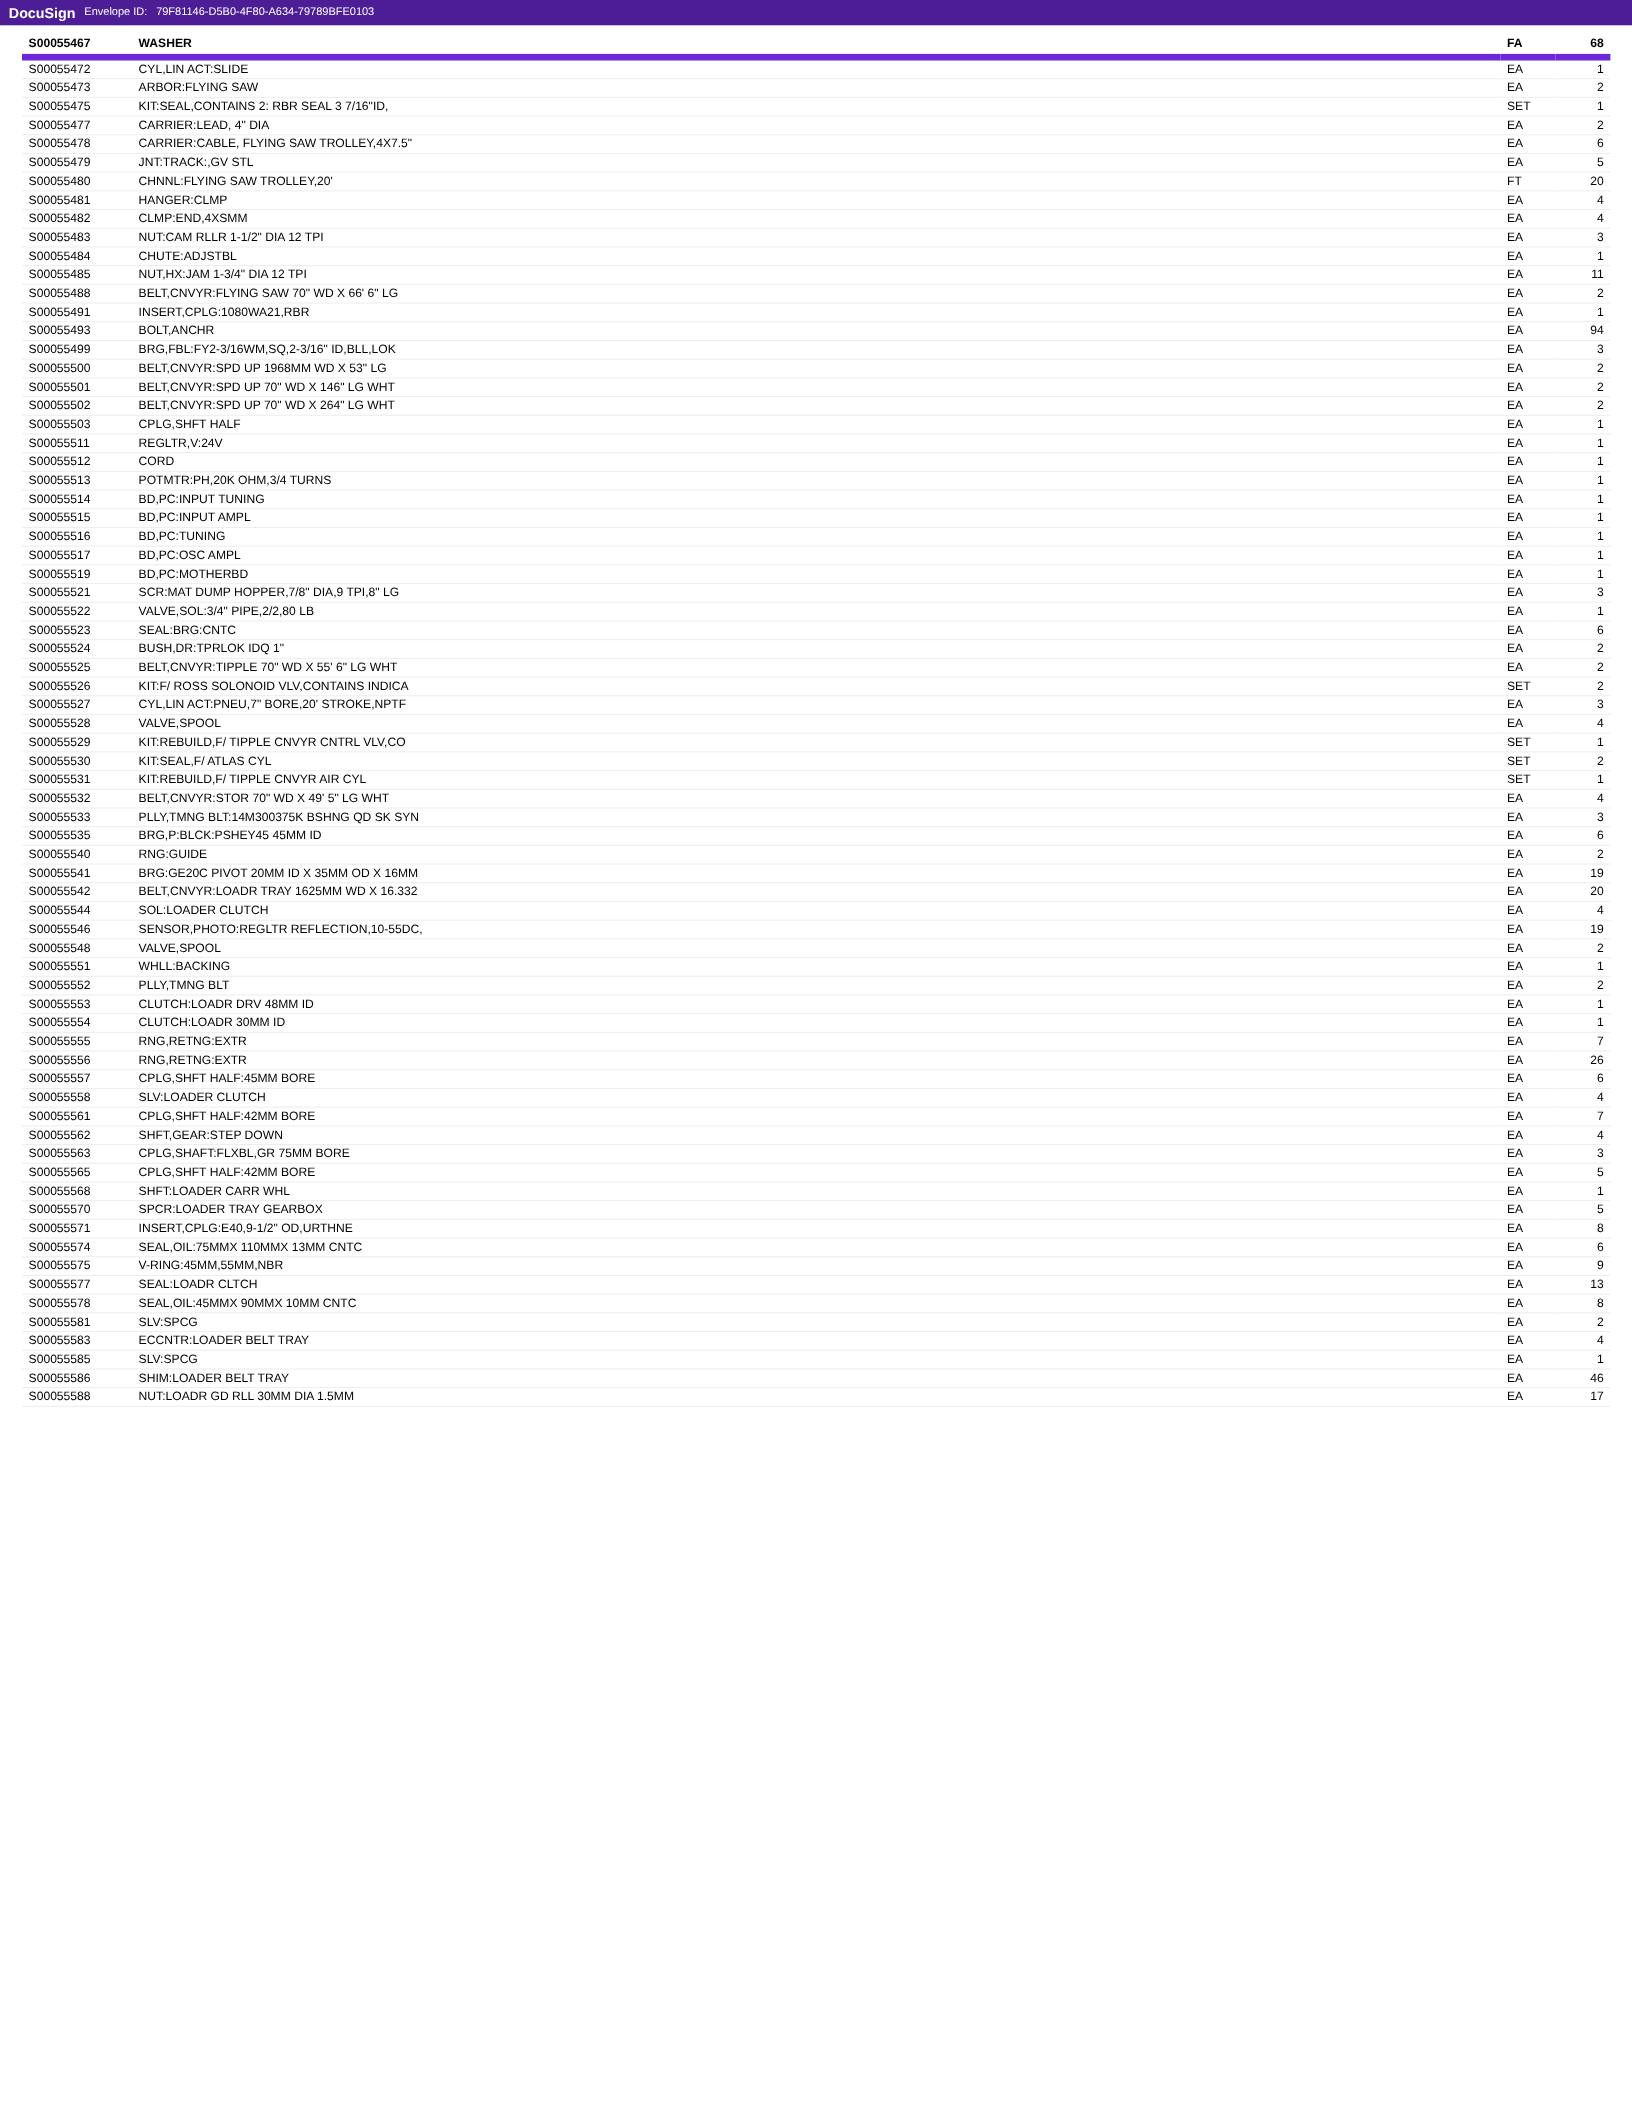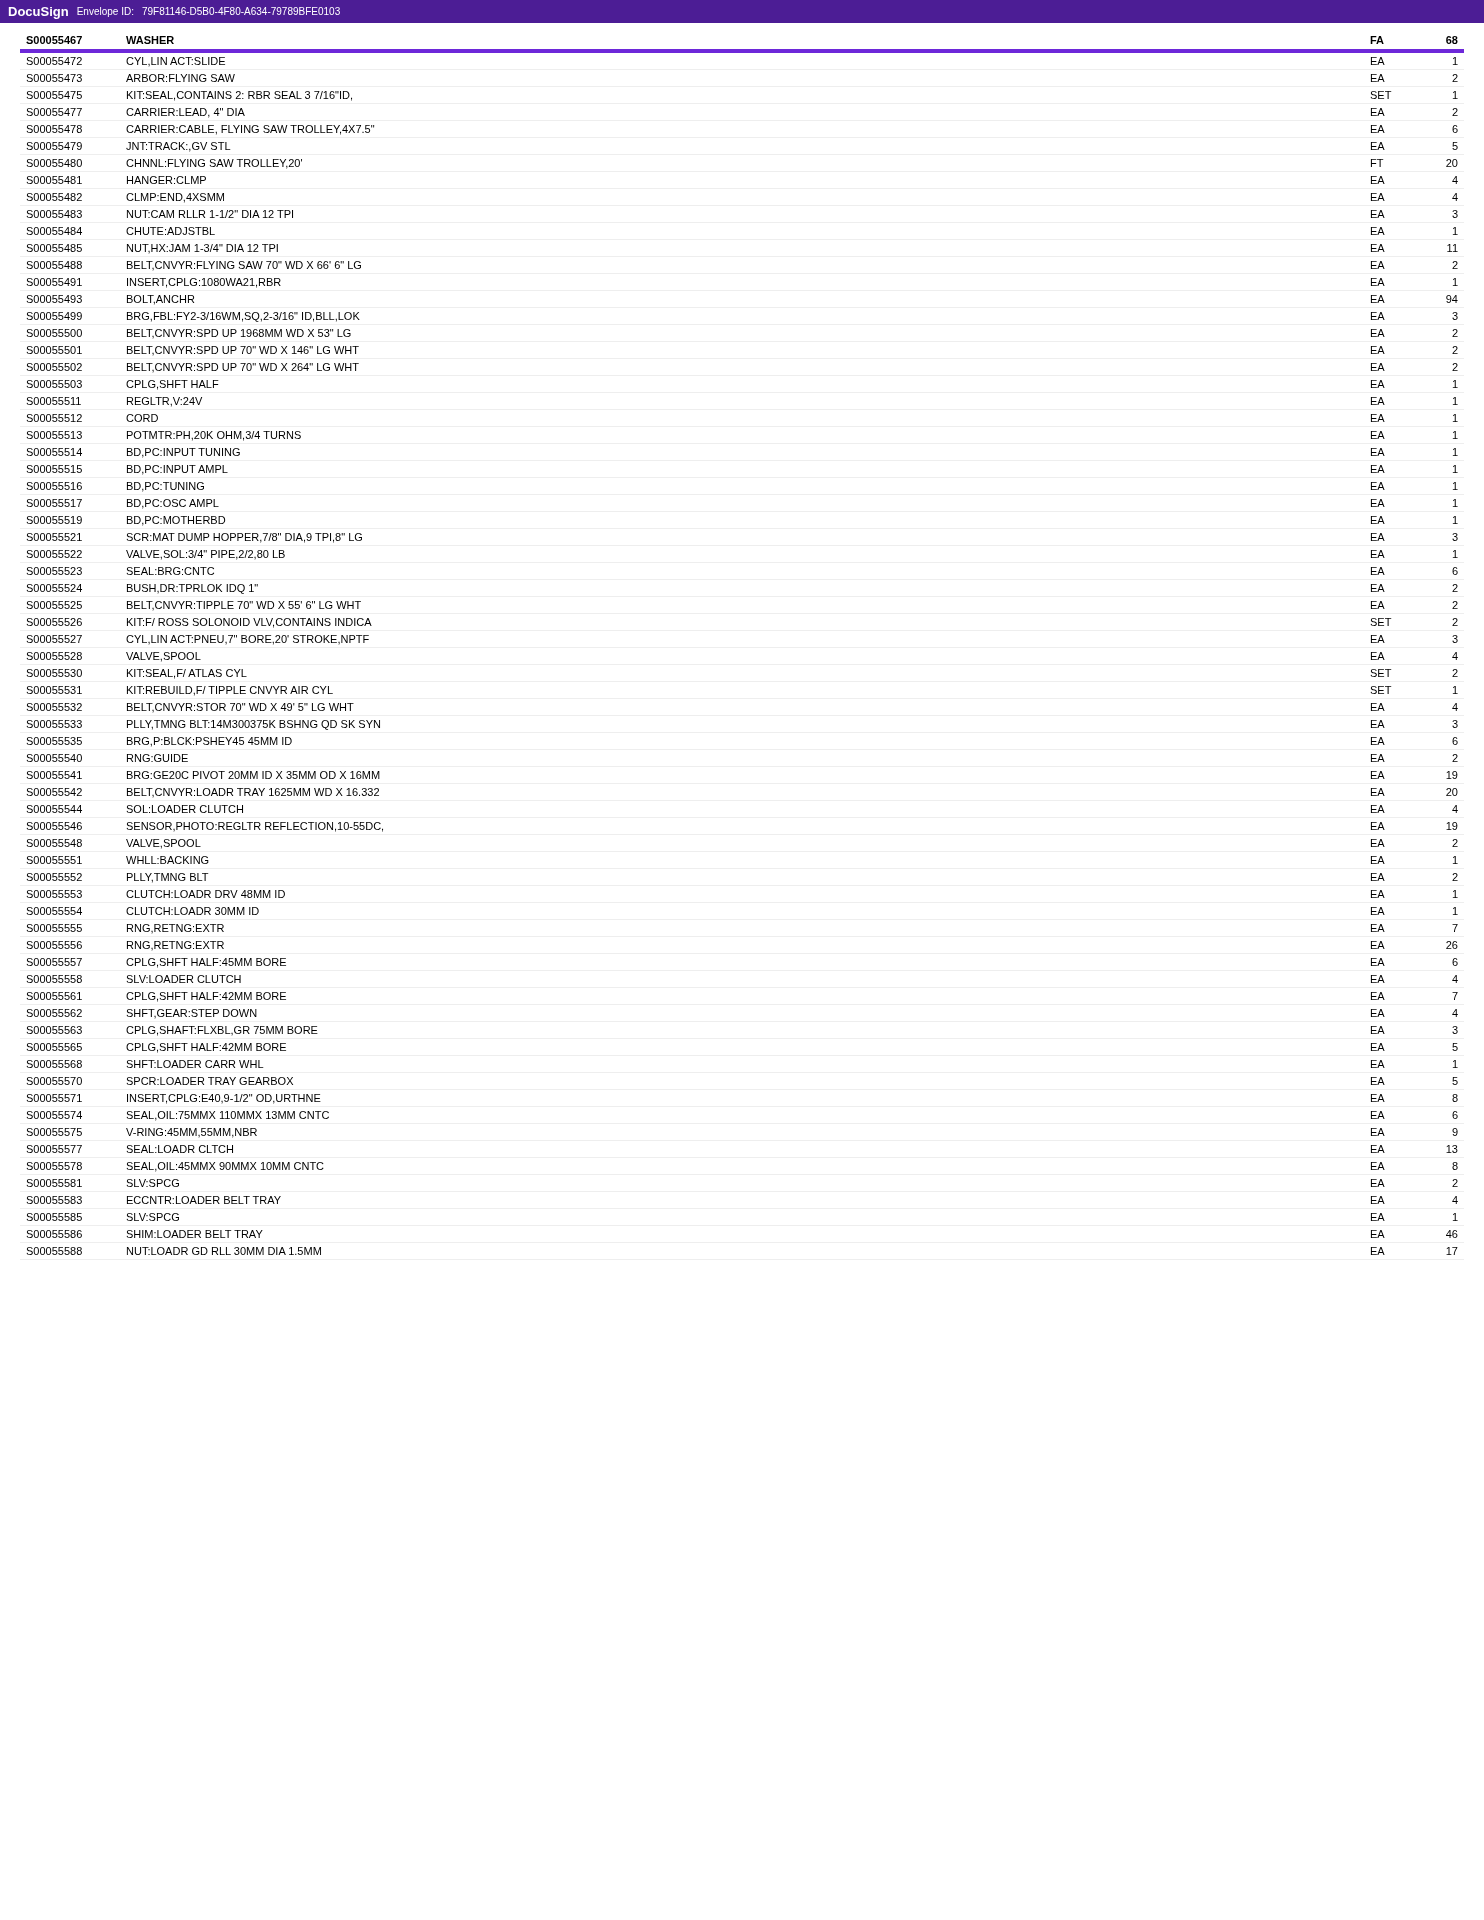--- a/index.html
+++ b/index.html
@@ -26,21 +26,21 @@
       font-size: 10px;
     }
     .page-container {
       padding: 8px 20px;
     }
     table {
       width: 100%;
       border-collapse: collapse;
     }
     thead tr {
-      border-bottom: 4px solid #6d28d9;
+      border-bottom: 6px solid #6d28d9;
     }
     th {
       text-align: left;
       padding: 3px 6px;
       font-size: 11px;
       font-weight: bold;
     }
     th.right, td.right {
       text-align: right;
     }
@@ -284,20 +284,26 @@
           <td>EA</td>
           <td class="right">3</td>
         </tr>
         <tr class="data-row">
           <td>S00055528</td>
           <td>VALVE,SPOOL</td>
           <td>EA</td>
           <td class="right">4</td>
         </tr>
         <tr class="data-row">
+          <td>S00055529</td>
+          <td>KIT:REBUILD,F/ TIPPLE CNVYR CNTRL VLV,CO</td>
+          <td>SET</td>
+          <td class="right">1</td>
+        </tr>
+        <tr class="data-row">
           <td>S00055530</td>
           <td>KIT:SEAL,F/ ATLAS CYL</td>
           <td>SET</td>
           <td class="right">2</td>
         </tr>
         <tr class="data-row">
           <td>S00055531</td>
           <td>KIT:REBUILD,F/ TIPPLE CNVYR AIR CYL</td>
           <td>SET</td>
           <td class="right">1</td>

